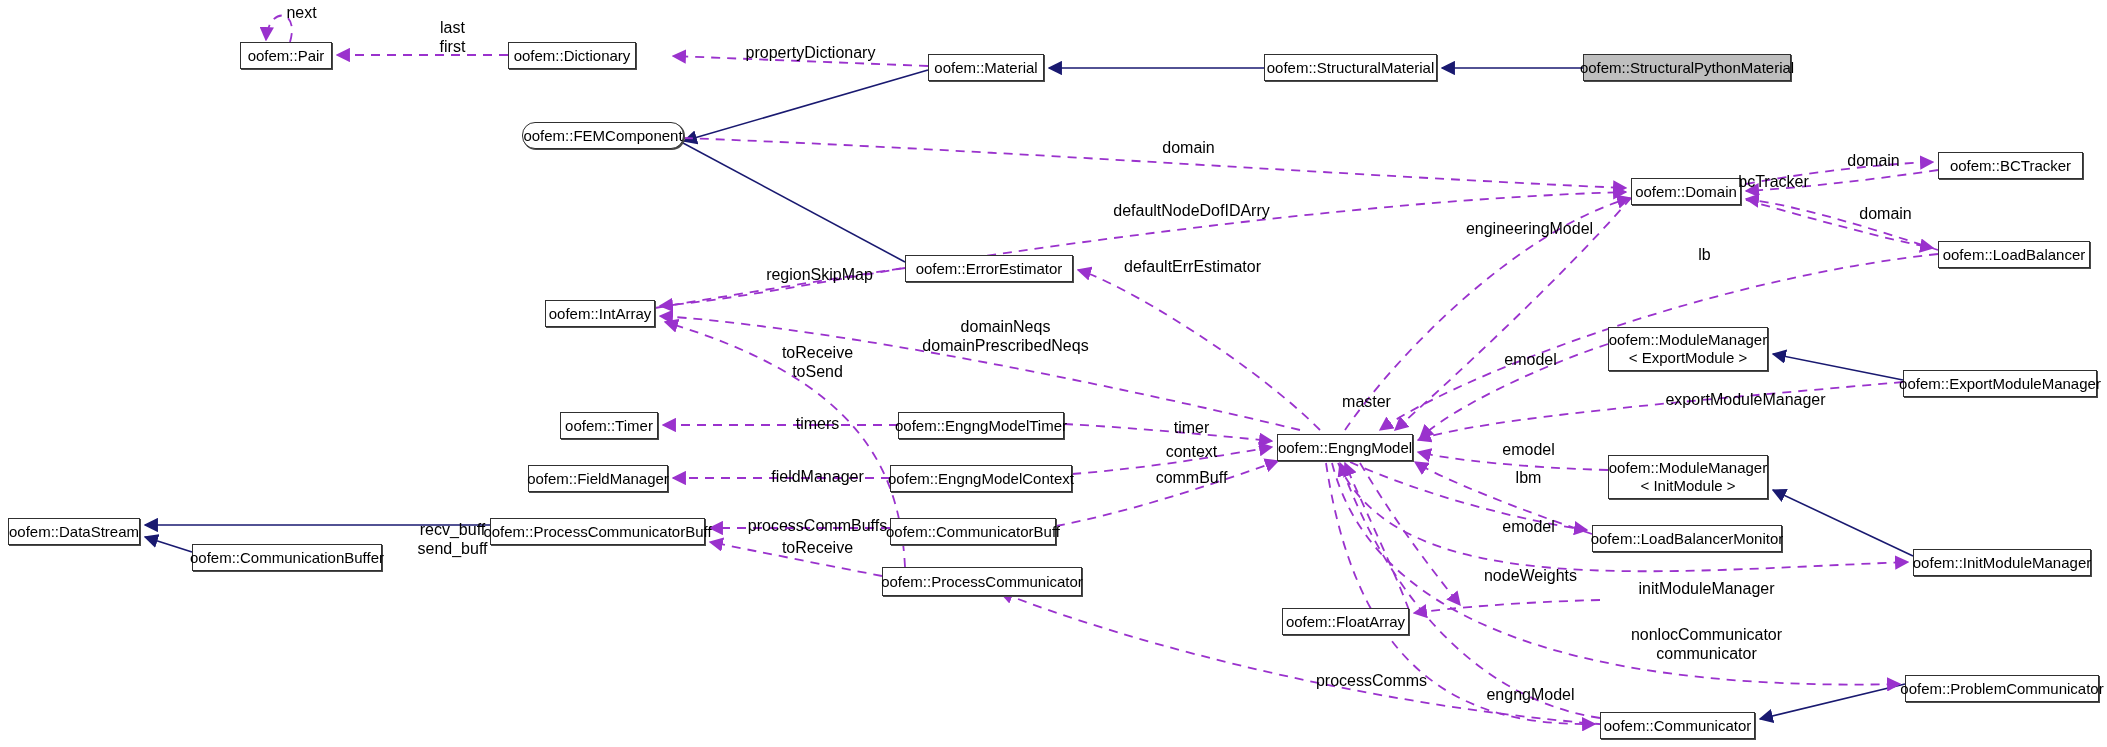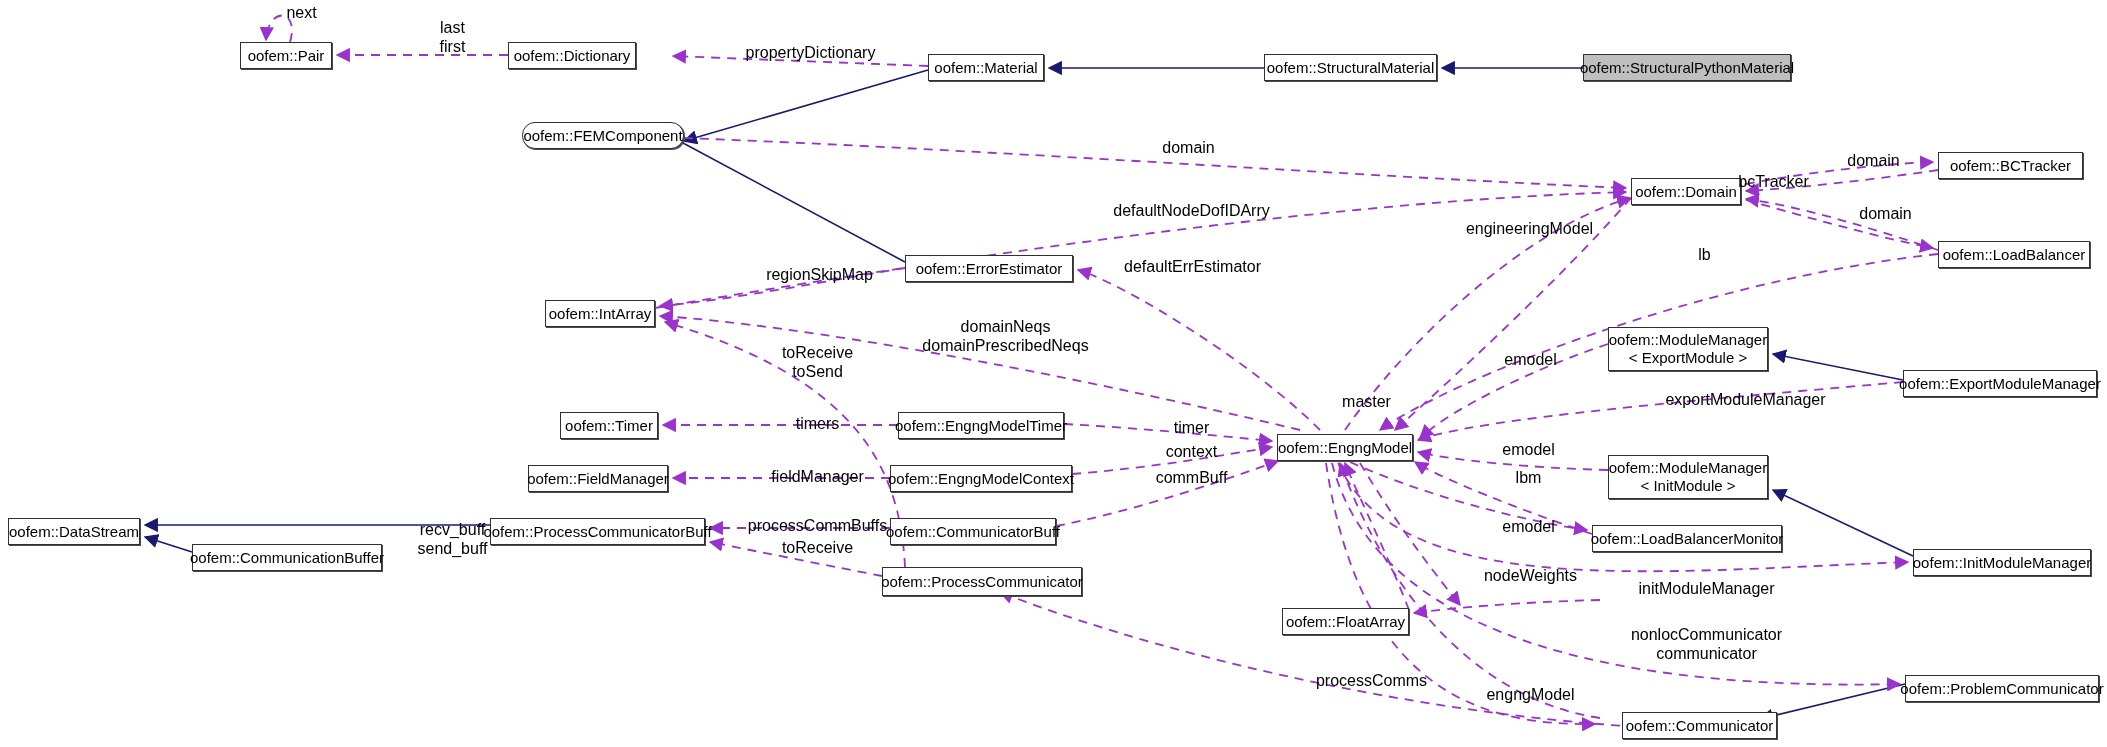--- a/index.html
+++ b/index.html
@@ -146,21 +146,21 @@
   <div class="uml-node" style="left: 890px; top: 465px; width: 182px; height: 27px;">oofem::EngngModelContext</div>
   <div class="uml-node" style="left: 1592px; top: 525px; width: 190px; height: 27px;">oofem::LoadBalancerMonitor</div>
   <div class="uml-node" style="left: 8px; top: 518px; width: 132px; height: 27px;">oofem::DataStream</div>
   <div class="uml-node" style="left: 490px; top: 518px; width: 215px; height: 27px;">oofem::ProcessCommunicatorBuff</div>
   <div class="uml-node" style="left: 890px; top: 518px; width: 166px; height: 27px;">oofem::CommunicatorBuff</div>
   <div class="uml-node" style="left: 1913px; top: 549px; width: 178px; height: 27px;">oofem::InitModuleManager</div>
   <div class="uml-node" style="left: 192px; top: 544px; width: 190px; height: 27px;">oofem::CommunicationBuffer</div>
   <div class="uml-node" style="left: 882px; top: 567px; width: 200px; height: 29px;">oofem::ProcessCommunicator</div>
   <div class="uml-node" style="left: 1282px; top: 608px; width: 127px; height: 27px;">oofem::FloatArray</div>
   <div class="uml-node" style="left: 1905px; top: 675px; width: 194px; height: 27px;">oofem::ProblemCommunicator</div>
-  <div class="uml-node" style="left: 1600px; top: 712px; width: 155px; height: 27px; margin-left: 22px;">oofem::Communicator</div>
+  <div class="uml-node" style="left: 1600px; top: 712px; width: 155px; height: 27px;">oofem::Communicator</div>
 
   <span class="edge-label" style="left: 283px; top: 13px;">next</span>
   <span class="edge-label" style="left: 434px; top: 38px;">last
 first</span>
   <span class="edge-label" style="left: 792px; top: 53px;">propertyDictionary</span>
   <span class="edge-label" style="left: 1170px; top: 148px;">domain</span>
   <span class="edge-label" style="left: 1855px; top: 161px;">domain</span>
   <span class="edge-label" style="left: 1755px; top: 182px;">bcTracker</span>
   <span class="edge-label" style="left: 1173px; top: 211px;">defaultNodeDofIDArry</span>
   <span class="edge-label" style="left: 1867px; top: 214px;">domain</span>

